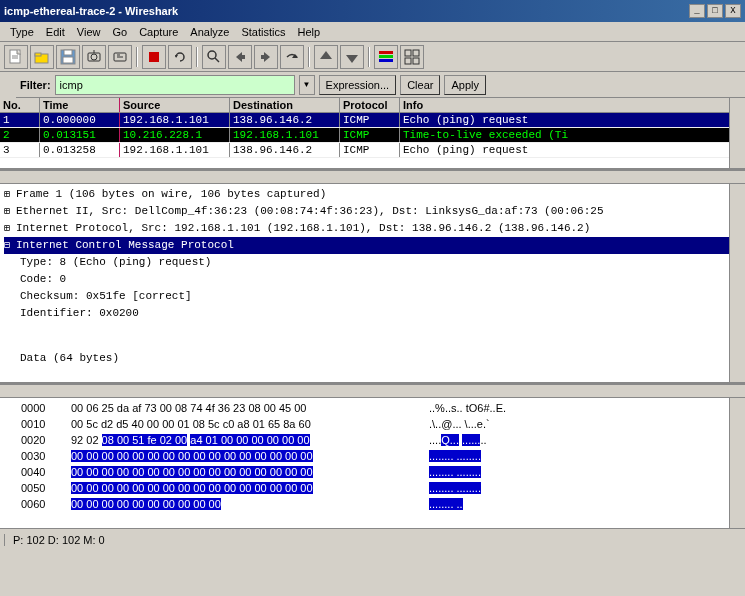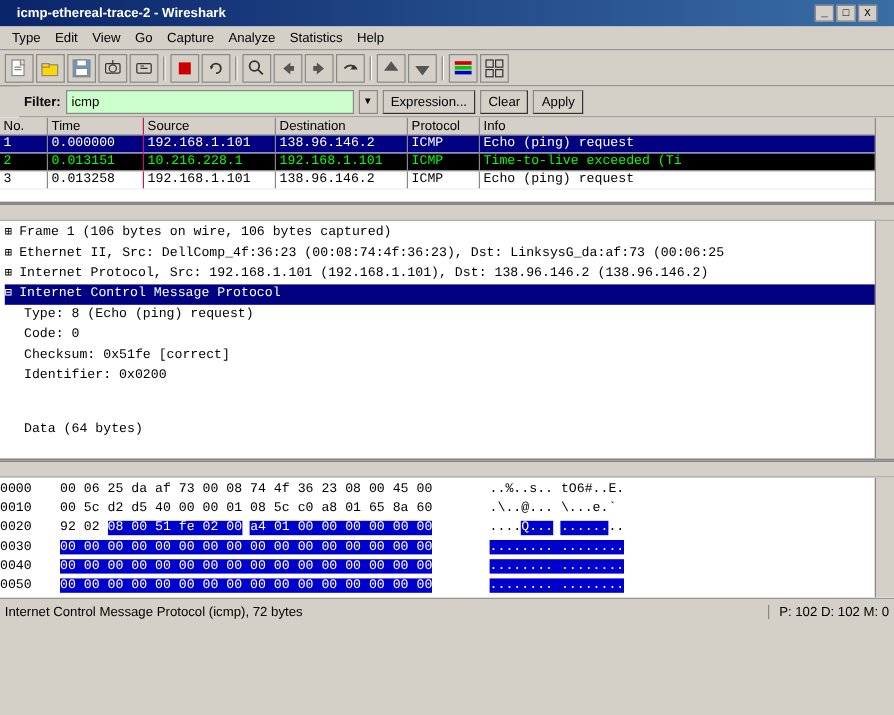--- a/index.html
+++ b/index.html
@@ -9,21 +9,21 @@
       background: #d4d0c8;
       width: 745px;
       height: 596px;
       overflow: hidden;
     }
 
     
     .titlebar {
       background: linear-gradient(to right, #0a246a, #3a6ea5);
       color: white;
-      padding: 3px 14px;
+      padding: 3px 4px;
       display: flex;
       align-items: center;
       justify-content: space-between;
       height: 22px;
     }
     .titlebar-title {
       font-family: Arial, sans-serif;
       font-size: 11px;
       font-weight: bold;
     }
@@ -145,21 +145,21 @@
       height: 72px;
       overflow: hidden;
       position: relative;
     }
     .packet-list-header {
       display: flex;
       background: #d4d0c8;
       border-bottom: 1px solid #888;
       font-family: Arial, sans-serif;
       font-size: 11px;
-      font-weight: normal;
+      font-weight: bold;
     }
     .col-no { width: 40px; min-width: 40px; border-right: 1px solid #888; padding: 1px 3px; }
     .col-time { width: 80px; min-width: 80px; border-right: 1px solid #be185d; padding: 1px 3px; }
     .col-src { width: 110px; min-width: 110px; border-right: 1px solid #888; padding: 1px 3px; }
     .col-dst { width: 110px; min-width: 110px; border-right: 1px solid #888; padding: 1px 3px; }
     .col-proto { width: 60px; min-width: 60px; border-right: 1px solid #888; padding: 1px 3px; }
     .col-info { flex: 1; padding: 1px 3px; overflow: hidden; white-space: nowrap; }
 
     .packet-row {
       display: flex;
@@ -218,24 +218,24 @@
       height: 16px;
       background: #d4d0c8;
       border-top: 1px solid #888;
       display: flex;
       align-items: center;
     }
 
     
     .hex-pane {
       background: white;
-      height: 100px;
-      font-family: Liberation Mono, monospace;
-      font-size: 11px;
-      padding: 2px 0;
+      height: 130px;
+      font-family: Liberation Sans, sans-serif;
+      font-size: 11px;
+      padding: 2px 21px;
       overflow: hidden;
       position: relative;
     }
     .hex-row {
       display: flex;
       line-height: 16px;
     }
     .hex-offset {
       color: black;
       width: 50px;
@@ -529,15 +529,14 @@
   </div>
   <div class="hex-row">
     <span class="hex-offset">0060</span>
     <span class="hex-bytes"><span style="background:#0000cc;color:white;">00 00 00 00 00 00 00 00  00 00</span></span>
     <span class="hex-ascii"><span style="background:#0000cc;color:white;">........ ..</span></span>
   </div>
   <div class="right-scrollbar"></div>
 </div>
 
 <div class="statusbar">
-  <span class="statusbar-left">Internet Control Message Protocol (icmp), 72 bytes</span>
   <span class="statusbar-right">P: 102 D: 102 M: 0</span>
 </div>
 
 </body></html>

